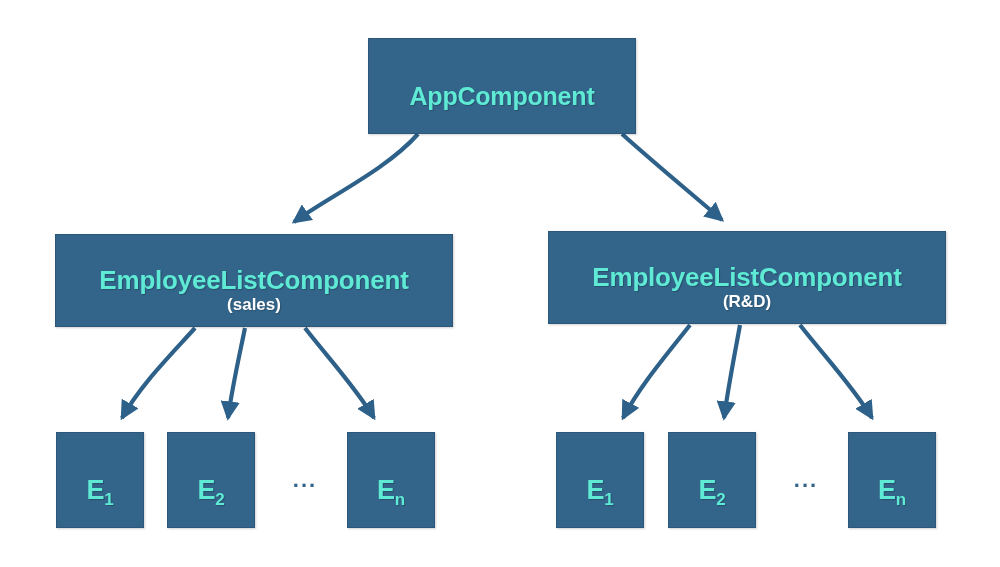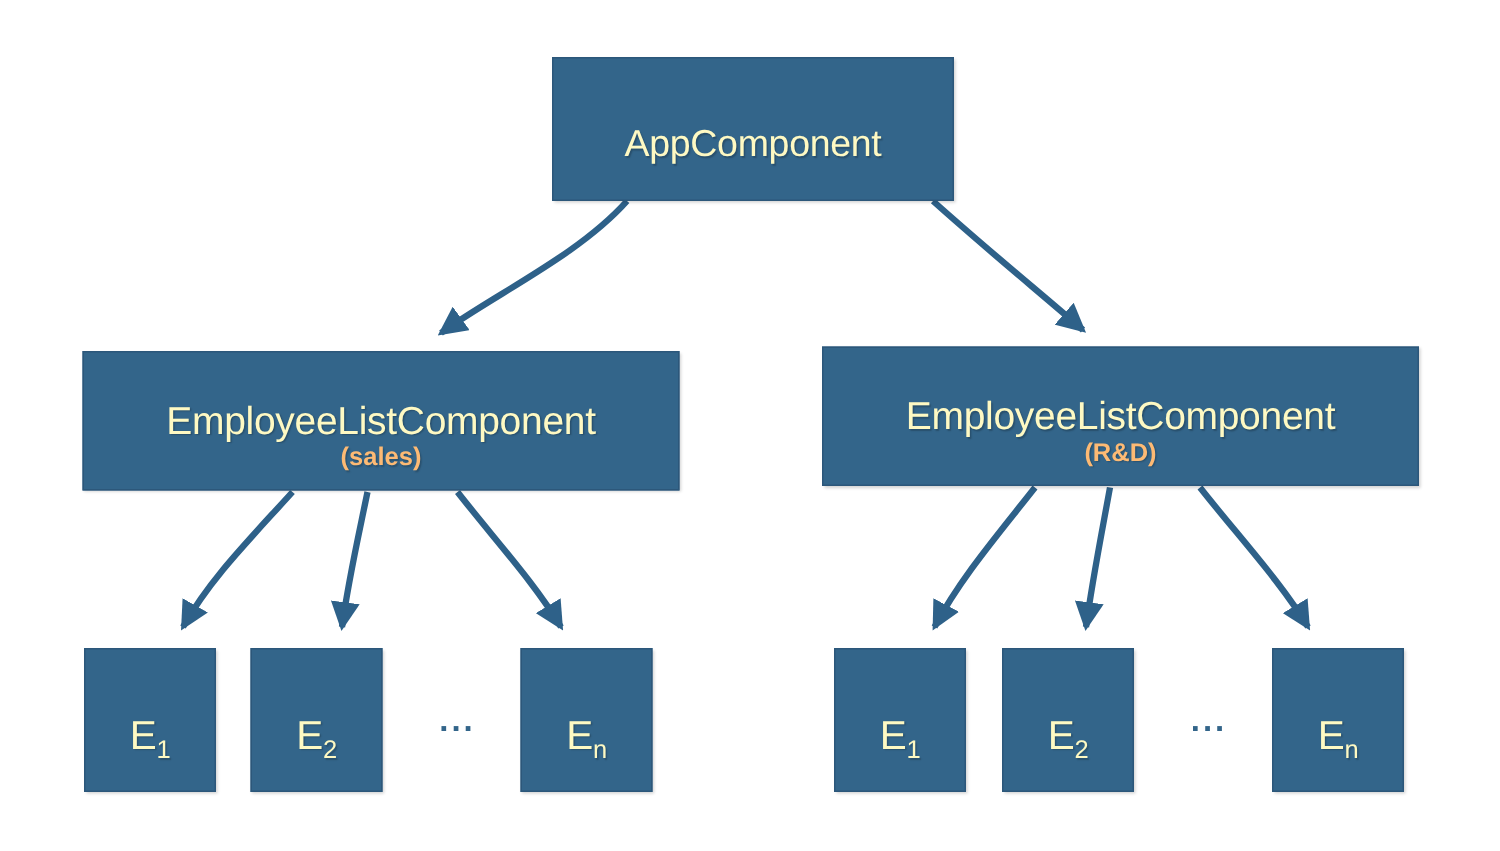--- a/index.html
+++ b/index.html
@@ -31,29 +31,29 @@
     background: #33658a;
     border: 1px solid #2c577a;
     display: flex;
     flex-direction: column;
     align-items: center;
     justify-content: center;
     text-align: center;
     box-shadow: 1px 1px 2px rgba(0,0,0,0.18);
   }
   .node .title {
-    color: #fef9c3;
-    font-weight: normal;
+    color: #5eead4;
+    font-weight: bold;
     letter-spacing: -0.2px;
     text-shadow: 1px 1px 1px rgba(0,0,0,0.22);
     line-height: 1.05;
     margin-top: 20px;
   }
   .node .subtitle {
-    color: #fdba74;
+    color: #ffffff;
     font-weight: bold;
     text-shadow: 1px 1px 1px rgba(0,0,0,0.20);
     line-height: 1.05;
   }
   
   #node-app {
     left: 368px;
     top: 38px;
     width: 268px;
     height: 96px;

